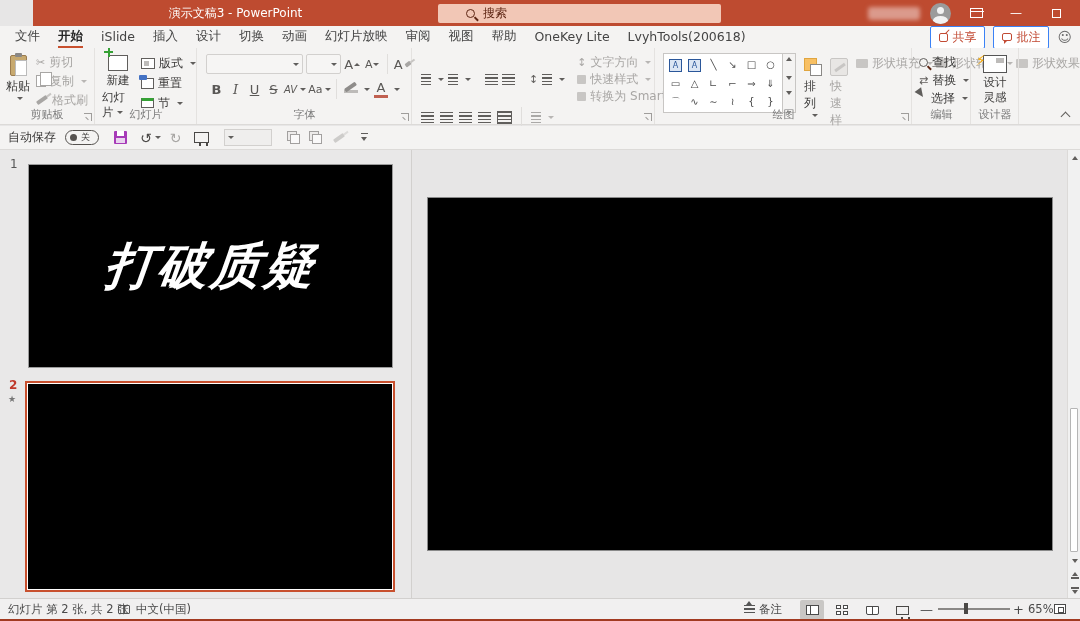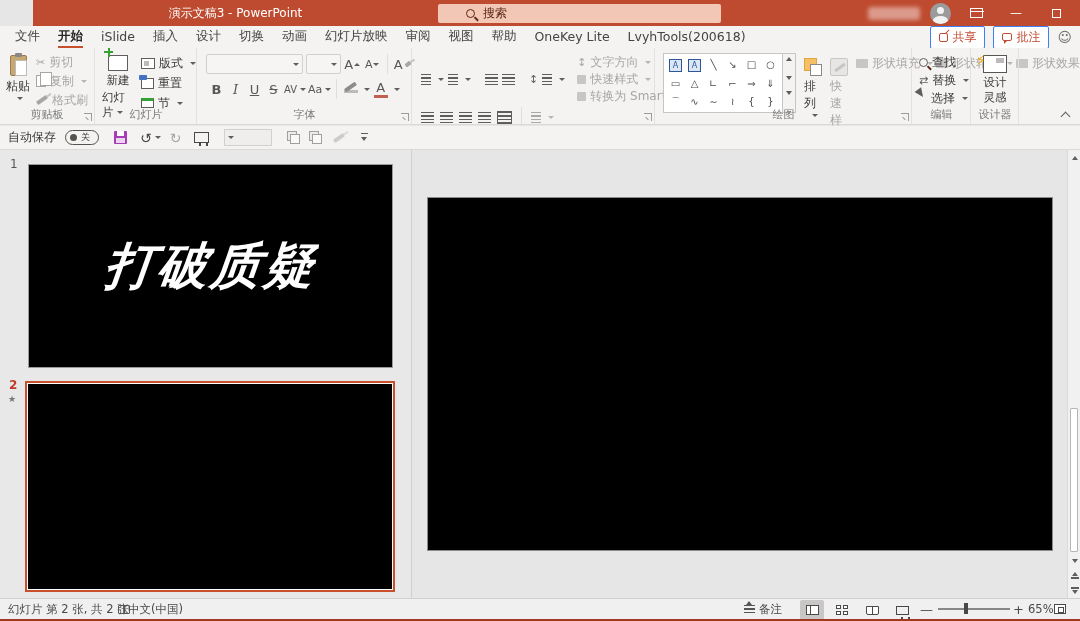--- a/index.html
+++ b/index.html
@@ -294,21 +294,21 @@
         <span class="fbtn">
             <span>A</span>
             <span class="ic-brush" style="width:7px;margin-left:2px;"></span>
           </span>
       </div>
       <div style="display:flex;align-items:center;gap:2px;padding:5px 0 0 10px;">
         <span class="fbtn" style="font-weight:bold;">B</span>
         <span class="fbtn" style="font-style:italic;font-family:'DejaVu Serif','Liberation Serif',serif;">I</span>
         <span class="fbtn" style="text-decoration:underline;">U</span>
         <span class="fbtn" style="text-decoration:line-through;">S</span>
-        <span class="fbtn" style="font-size:10px;">
+        <span class="fbtn" style="font-size:10px;font-style:italic;">
             <span>AV</span>
             <span class="chev"></span>
           </span>
         <span class="fbtn" style="font-size:11px;">
             <span>Aa</span>
             <span class="chev"></span>
           </span>
         <span class="vsep"></span>
         <span class="fbtn" style="flex-direction:column;">
             <span class="pen"></span>
@@ -545,21 +545,21 @@
           </span>
         </span>
     </div>
   </div>
 
   <div class="statusbar">
     <span class="item" style="left:8px;">幻灯片 第 2 张, 共 2 张</span>
     <span class="item" style="left:118px;">
         <span class="ic-book"></span>
       </span>
-    <span class="item" style="left:128px;">中文(中国)</span>
+    <span class="item" style="left:136px;">中文(中国)</span>
 
     <span class="item" style="left:744px;">
       <span class="ic-notes"></span>
       <span>备注</span>
     </span>
     <span class="item viewbtn sel" style="left:800px;top:1px;">
         <span class="ic-normal"></span>
       </span>
     <span class="item viewbtn" style="left:830px;top:1px;">
         <span class="ic-sorter">

